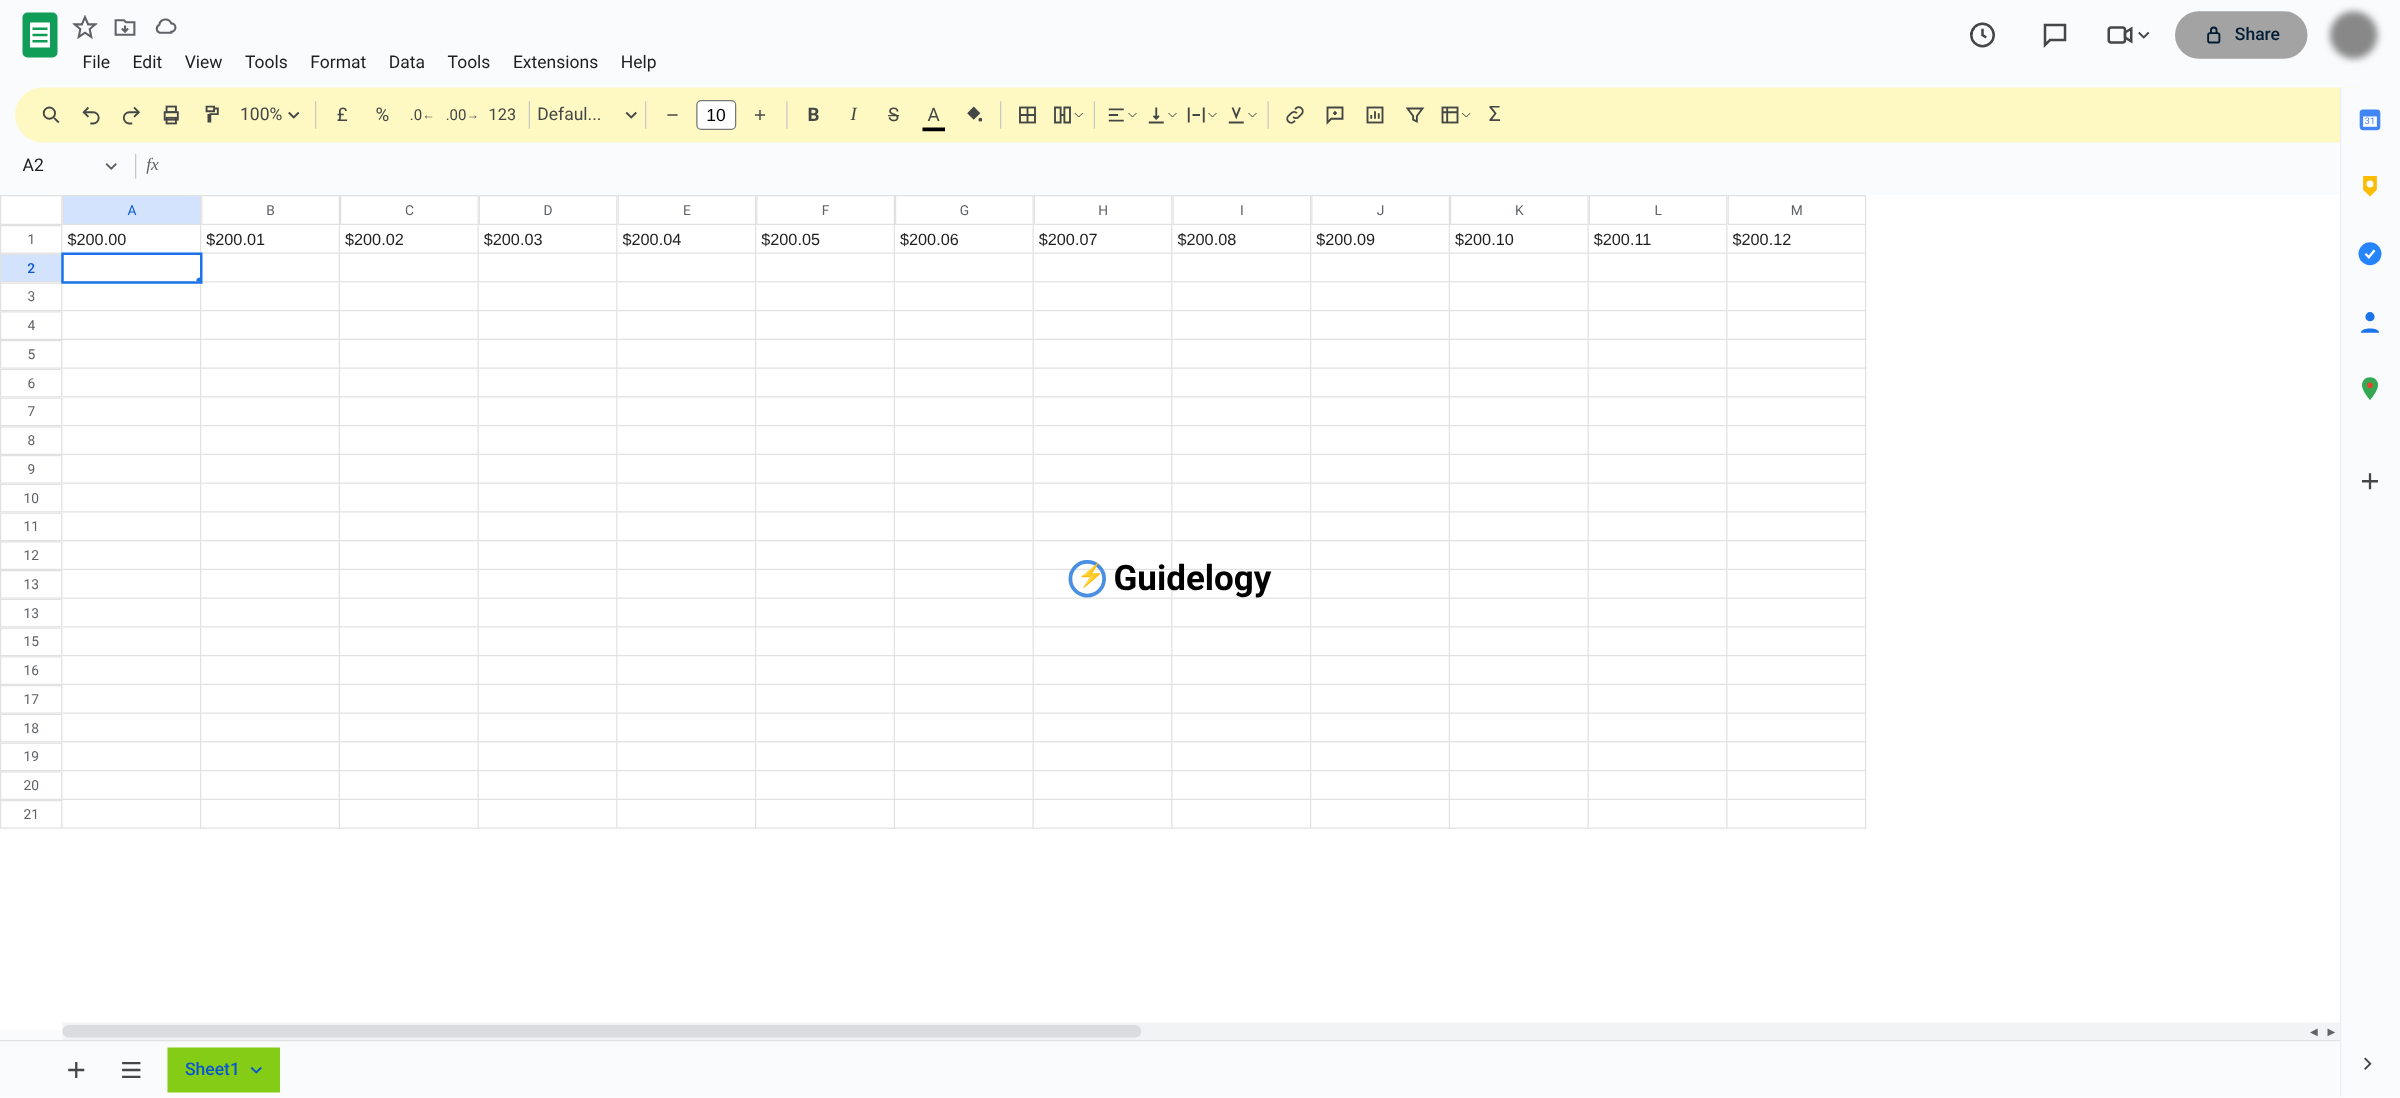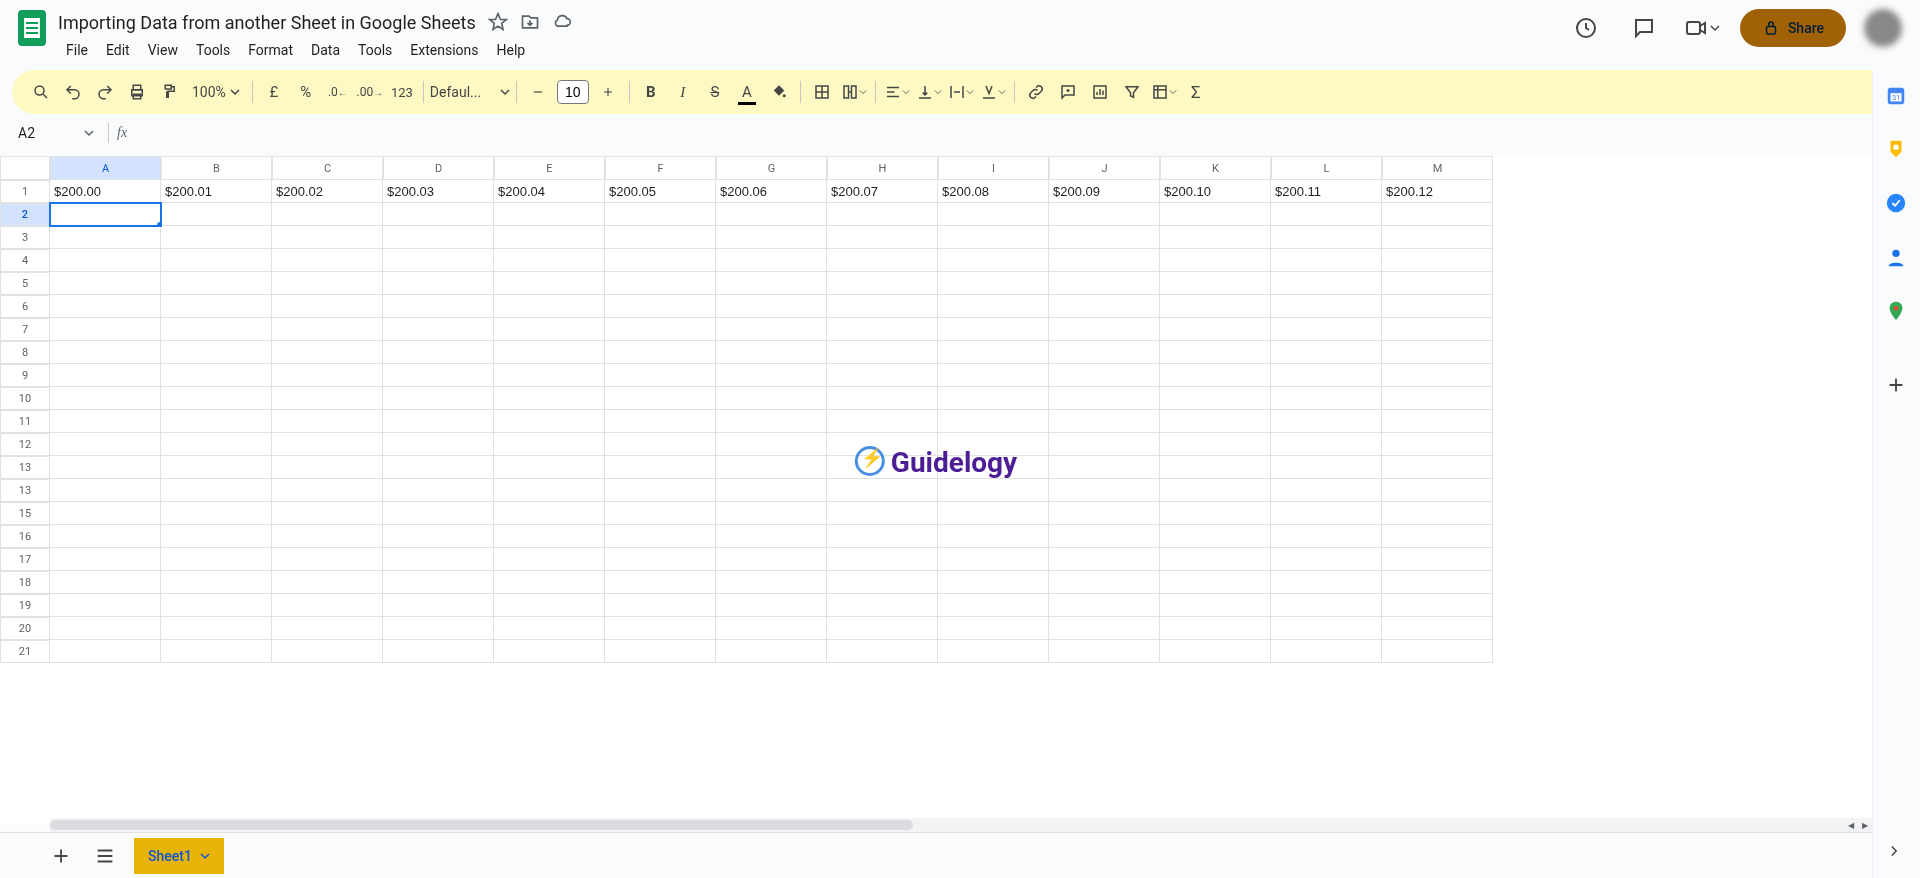--- a/index.html
+++ b/index.html
@@ -11,21 +11,21 @@
 .logo-inner::after { content: ''; position: absolute; top: 12px; left: 8px; right: 8px; height: 2px; background: #0f9d58; box-shadow: 0 5px 0 #0f9d58, 0 10px 0 #0f9d58; }
 .title-area { flex: 1; }
 .doc-title-row { display: flex; align-items: center; gap: 12px; height: 28px; }
 .doc-title { font-size: 18px; color: #1f1f1f; font-weight: 400; }
 .title-icon { width: 20px; height: 20px; color: #5f6368; cursor: pointer; }
 .menu-bar { display: flex; gap: 2px; height: 28px; align-items: center; }
 .menu-item { padding: 4px 8px; font-size: 14px; color: #1f1f1f; border-radius: 4px; cursor: pointer; }
 .top-right { display: flex; align-items: center; gap: 18px; padding-right: 6px; }
 .top-icon-btn { width: 40px; height: 40px; display: flex; align-items: center; justify-content: center; border-radius: 50%; cursor: pointer; color: #444746; }
 .meet-btn { display: flex; align-items: center; gap: 2px; }
-.share-btn { display: flex; align-items: center; gap: 8px; background: #a16207; padding: 10px 22px; border-radius: 40px; cursor: pointer; font-size: 14px; font-weight: 500; color: #001d35; }
+.share-btn { display: flex; align-items: center; gap: 8px; background: #a3a3a3; padding: 10px 22px; border-radius: 40px; cursor: pointer; font-size: 14px; font-weight: 500; color: #001d35; }
 .avatar { width: 38px; height: 38px; border-radius: 50%; background: #888; filter: blur(3px); }
 .toolbar-wrap { padding: 0 12px; }
 .toolbar { display: flex; align-items: center; background: #fef9c3; border-radius: 24px; height: 44px; padding: 0 14px; gap: 2px; }
 .tb-btn { min-width: 30px; height: 30px; display: flex; align-items: center; justify-content: center; border-radius: 4px; cursor: pointer; color: #444746; }
 .tb-sep { width: 1px; height: 22px; background: #c7c7c7; margin: 0 4px; }
 .zoom-box { display: flex; align-items: center; gap: 4px; padding: 0 6px; font-size: 14px; }
 .font-name { width: 70px; font-size: 14px; overflow: hidden; text-overflow: ellipsis; white-space: nowrap; }
 .font-size-box { display: flex; align-items: center; gap: 4px; }
 .font-size-input { width: 32px; height: 24px; border: 1px solid #747775; border-radius: 4px; text-align: center; font-size: 14px; background: #fff; }
 .tb-dropdown { display: flex; align-items: center; }
@@ -40,45 +40,44 @@
 .grid-wrap { position: absolute; top: 156px; left: 0; right: 48px; bottom: 54px; overflow: hidden; background: #fff; }
 .grid { display: grid; grid-template-columns: 50px repeat(13, 111px); position: relative; }
 .col-header, .row-header { background: #fff; border: 1px solid #e1e1e1; font-size: 11px; color: #5f6368; display: flex; align-items: center; justify-content: center; height: 24px; }
 .corner { background: #fff; border: 1px solid #e1e1e1; height: 24px; }
 .col-header.selected { background: #d3e3fd; color: #0b57d0; }
 .row-header { justify-content: center; height: 23px; }
 .row-header.selected { background: #d3e3fd; color: #0b57d0; font-weight: 500; }
 .cell { border-right: 1px solid #e1e1e1; border-bottom: 1px solid #e1e1e1; height: 23px; padding: 0 4px; font-size: 13px; font-family: Arial; display: flex; align-items: center; overflow: hidden; }
 .cell.selected { outline: 2px solid #1a73e8; outline-offset: -1px; position: relative; z-index: 2; }
 .selection-handle { position: absolute; width: 8px; height: 8px; background: #1a73e8; border: 1px solid #fff; border-radius: 50%; bottom: -4px; right: -4px; }
-.watermark { position: absolute; top: 290px; left: 50%; transform: translateX(-50%); display: flex; gap: 6px; font-size: 28px; font-weight: 700; color: #4c1d95; pointer-events: none; }
+.watermark { position: absolute; top: 290px; left: 50%; transform: translateX(-50%); display: flex; align-items: center; gap: 6px; font-size: 28px; font-weight: 700; color: #000000; pointer-events: none; }
 .watermark-icon { width: 30px; height: 30px; border-radius: 50%; border: 3px solid #4a90e2; position: relative; }
 .watermark-icon::before { content: '⚡'; position: absolute; top: -2px; left: 4px; color: #7b61ff; font-size: 18px; }
 .sheet-tabs-bar { position: absolute; bottom: 0; left: 0; right: 48px; height: 46px; background: #f9fbfd; display: flex; align-items: center; padding: 0 46px; gap: 14px; border-top: 1px solid #e1e1e1; }
 .sheet-tab-btn { width: 30px; height: 30px; display: flex; align-items: center; justify-content: center; color: #444746; cursor: pointer; }
-.sheet-tab { background: #eab308; color: #0b57d0; font-weight: 500; padding: 10px 14px; border-radius: 0; display: flex; align-items: center; gap: 8px; font-size: 14px; }
+.sheet-tab { background: #84cc16; color: #0b57d0; font-weight: 500; padding: 10px 14px; border-radius: 0; display: flex; align-items: center; gap: 8px; font-size: 14px; }
 .side-panel { position: absolute; right: 0; top: 70px; width: 48px; bottom: 0; background: #f9fbfd; display: flex; flex-direction: column; align-items: center; padding-top: 14px; gap: 30px; border-left: 1px solid #eceff5; }
 .side-icon { width: 24px; height: 24px; cursor: pointer; }
 .side-expand { position: absolute; bottom: 12px; }
 svg { display: block; }
 .hscroll-track { position: absolute; bottom: 46px; left: 50px; right: 72px; height: 14px; background: #f1f3f4; }
 .hscroll-thumb { position: absolute; left: 0; width: 48%; top: 2px; bottom: 2px; background: #dadce0; border-radius: 6px; }
 .scroll-nav { position: absolute; bottom: 46px; right: 48px; display: flex; }
 .scroll-nav-btn { width: 14px; height: 14px; background: #f1f3f4; display:flex; align-items:center; justify-content:center; font-size:8px; color:#5f6368;}
 </style>
 </head>
 <body>
 
 <div class="top-bar">
   <div class="logo">
       <div class="logo-inner"></div>
     </div>
   <div class="title-area">
     <div class="doc-title-row">
-      <span class="doc-title">Importing Data from another Sheet in Google Sheets</span>
       <span class="title-icon">
         <svg width="20" height="20" viewBox="0 0 24 24" fill="none" stroke="currentColor" stroke-width="2">
             <path d="M12 2l3 7h7l-5.5 4.5L18 21l-6-4-6 4 1.5-7.5L2 9h7z"></path>
           </svg>
       </span>
       <span class="title-icon">
         <svg width="20" height="20" viewBox="0 0 24 24" fill="none" stroke="currentColor" stroke-width="2">
             <path d="M3 5h8l2 2h8v12H3z"></path>
             <path d="M12 10v6m-3-3l3 3 3-3"></path>
           </svg>

